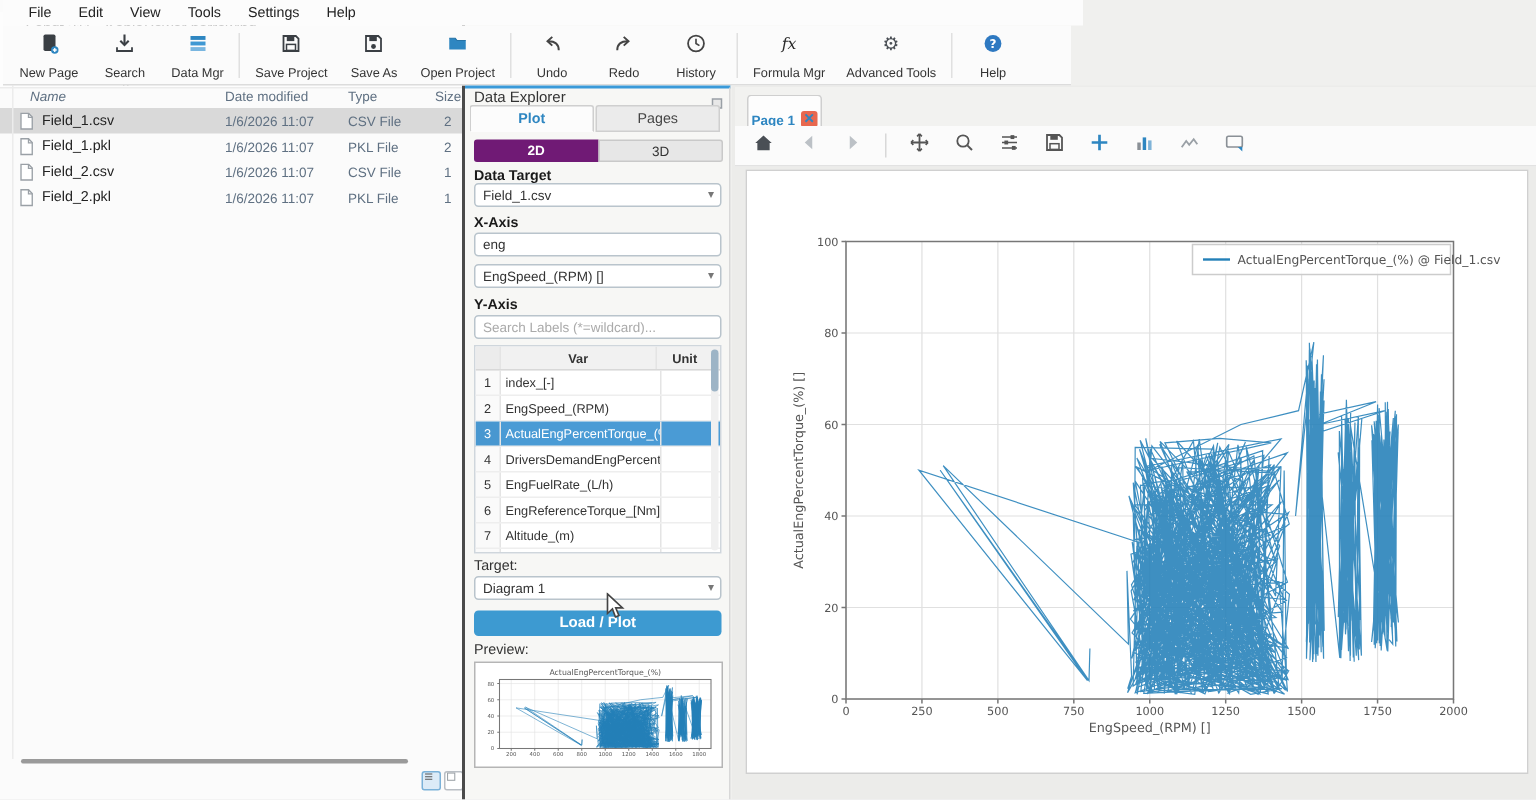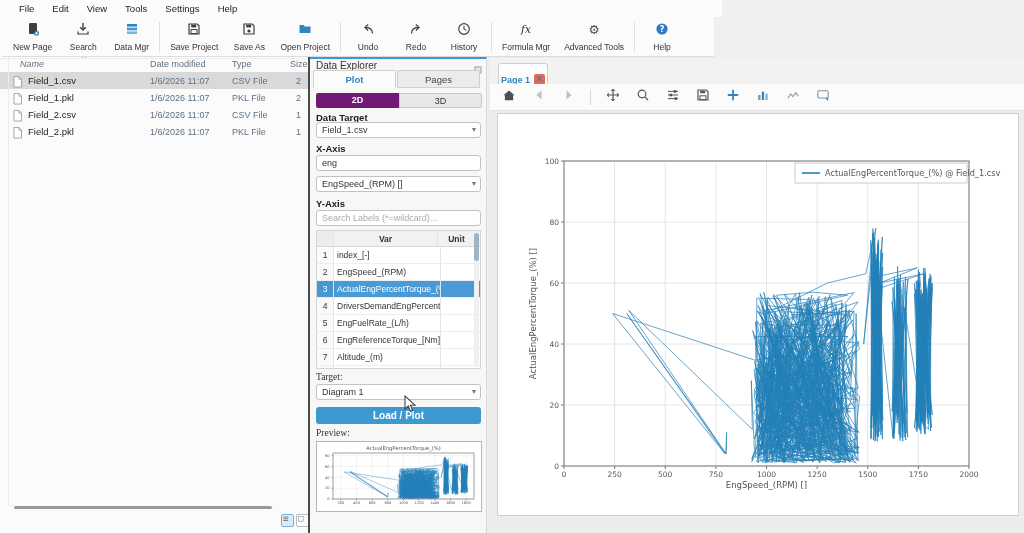--- a/index.html
+++ b/index.html
@@ -56,21 +56,21 @@
          border-right:1px solid #d8d8d8;box-sizing:border-box;}
   #panel-title{left:316px;top:60px;font-size:10px;color:#333;}
   .ptab{position:absolute;top:70px;height:18px;width:83px;box-sizing:border-box;border:1px solid #cfcfcf;
         font-size:9.5px;text-align:center;line-height:17px;color:#444;background:#ebebeb;border-radius:2px 2px 0 0;}
   .ptab.active{background:#fcfcfc;color:#2e86c1;font-weight:bold;border-bottom:1px solid #fcfcfc;}
   .seg{position:absolute;top:93px;height:15px;width:83px;box-sizing:border-box;font-size:9px;text-align:center;
        line-height:15px;}
   .seg.on{background:#701a75;color:#fff;font-weight:bold;border-radius:2px 0 0 2px;}
   .seg.off{background:#e7e7e7;color:#333;border:1px solid #c9c9c9;border-radius:0 2px 2px 0;}
   .plabel{position:absolute;left:316px;font-size:9.5px;font-weight:bold;color:#1a1a1a;}
-  .plabel2{position:absolute;left:316px;font-size:9.5px;color:#333;font-family:Liberation Serif, serif;}
+  .plabel2{position:absolute;left:316px;font-size:9.5px;color:#333;}
   .pselect{position:absolute;left:316px;width:165px;height:16px;background:#fff;border:1px solid #b9c4cc;
            border-radius:3px;box-sizing:border-box;font-size:9px;color:#333;line-height:14px;padding-left:5px;}
   .pselect .caret{position:absolute;right:4px;top:0;color:#777;font-size:8px;}
   .pinput{position:absolute;left:316px;width:165px;height:16px;background:#fff;border:1px solid #b9c4cc;
           border-radius:3px;box-sizing:border-box;font-size:9px;color:#333;padding:0 5px;outline:none;
           font-family:"Liberation Sans",sans-serif;}
   .pinput::placeholder{color:#aaa;}
   #var-table{left:316px;top:230px;width:165px;height:139px;background:#fff;border:1px solid #cfd6dc;
              box-sizing:border-box;overflow:hidden;}
   .vt-head{display:flex;height:15px;background:#f1f1f1;border-bottom:1px solid #d8d8d8;

